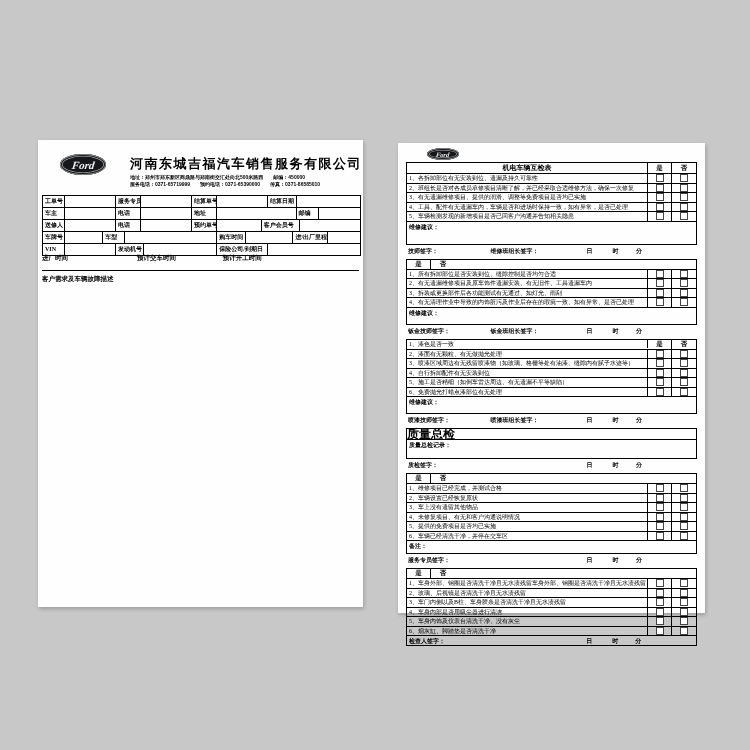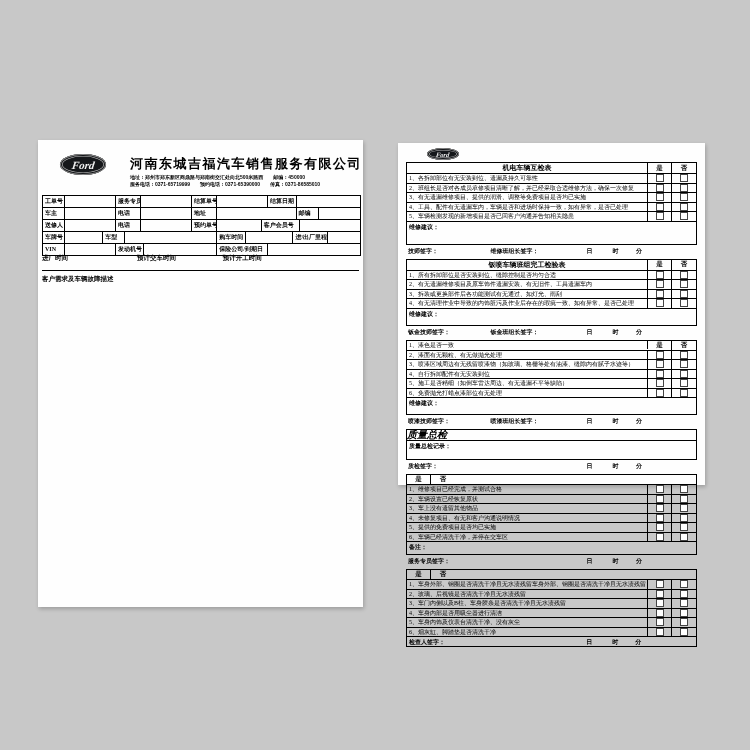--- a/index.html
+++ b/index.html
@@ -1,20 +1,20 @@
 <!DOCTYPE html>
 <html><head>
 <meta charset="utf-8">
 <style>
   html,body{margin:0;padding:0;}
   body{width:750px;height:750px;background:#c8c8c8;position:relative;overflow:hidden;
        font-family:"Liberation Serif","DejaVu Serif",serif;color:#000;}
   .page{position:absolute;background:#fefefe;box-shadow:1px 2px 4px rgba(0,0,0,.22);}
   .page-left{left:38px;top:140px;width:325px;height:467px;}
-  .page-right{left:398px;top:143px;width:307px;height:342px;box-sizing:border-box;padding:16px 8px 0 8px;}
+  .page-right{left:398px;top:143px;width:307px;height:470px;box-sizing:border-box;padding:16px 8px 0 8px;}
 
   
   .ford{position:absolute;background:#15171a;border-radius:50%;display:flex;align-items:center;justify-content:center;
         box-shadow:inset 0 0 0 1px #888, inset 0 0 0 2px #15171a, inset 0 0 0 2.6px #bbb;}
   .ford span{color:#f2f2f2;font-style:italic;font-weight:bold;transform:skewX(-8deg);}
   .ford-lg{left:22px;top:14px;width:46px;height:21px;}
   .ford-lg span{font-size:11px;}
   .ford-sm{position:absolute;left:29px;top:5px;width:32px;height:12px;}
   .ford-sm span{font-size:6.5px;}
 
@@ -45,21 +45,21 @@
   .txt{flex:1;font-size:6px;line-height:8.5px;height:8.5px;padding-left:2px;border-right:1px solid #000;
        white-space:nowrap;overflow:hidden;}
   .yn{width:24px;box-sizing:border-box;display:flex;align-items:center;justify-content:center;
       border-right:1px solid #000;font-size:6.5px;font-weight:bold;}
   .yn:last-child{border-right:none;}
   .cbx{width:6px;height:6px;border:0.8px solid #444;background:#fff;}
   .advice{font-size:6px;font-weight:bold;padding:1px 0 0 2px;height:17px;box-sizing:border-box;}
   .sec-0 .advice{height:23px;}
   .record{font-size:6px;font-weight:bold;padding:1px 0 0 2px;height:19px;box-sizing:border-box;}
   .note{font-size:6px;font-weight:bold;padding:1px 0 0 2px;height:13px;box-sizing:border-box;}
-  .banner{text-align:center;font-size:10px;font-weight:bold;line-height:10px;height:10px;font-style:italic;}
+  .banner{text-align:center;font-size:12px;font-weight:bold;line-height:10px;height:10px;}
   .sigrow{position:relative;height:10px;font-size:6px;font-weight:bold;margin:1px 0 2px 0;}
   .sigrow span{position:absolute;top:1px;white-space:nowrap;}
   .sig-0{left:2px;} .sig-1{left:29%;}
   .tf-0{left:62%;} .tf-1{left:71%;} .tf-2{left:79%;}
   .sigrow.intable{margin:0;border-top:1px solid #000;height:9px;}
 </style>
 </head>
 <body>
 
 <div class="page page-left">
@@ -193,21 +193,20 @@
       <div class="sigrow">
         <span class="sig-0">技师签字：</span>
         <span class="sig-1">维修班组长签字：</span>
         <span class="tf-0">日</span>
         <span class="tf-1">时</span>
         <span class="tf-2">分</span>
       </div>
       <div class="sec sec-1">
         <div class="ctable">
           <div class="trow">
-            <div class="t-title">钣喷车辆班组完工检验表</div>
             <div class="yn">是</div>
             <div class="yn">否</div>
           </div>
           <div class="trow">
             <div class="txt">1、所有拆卸部位是否安装到位、缝隙控制是否均匀合适</div>
             <div class="yn">
               <div class="cbx"></div>
             </div>
             <div class="yn">
               <div class="cbx"></div>

